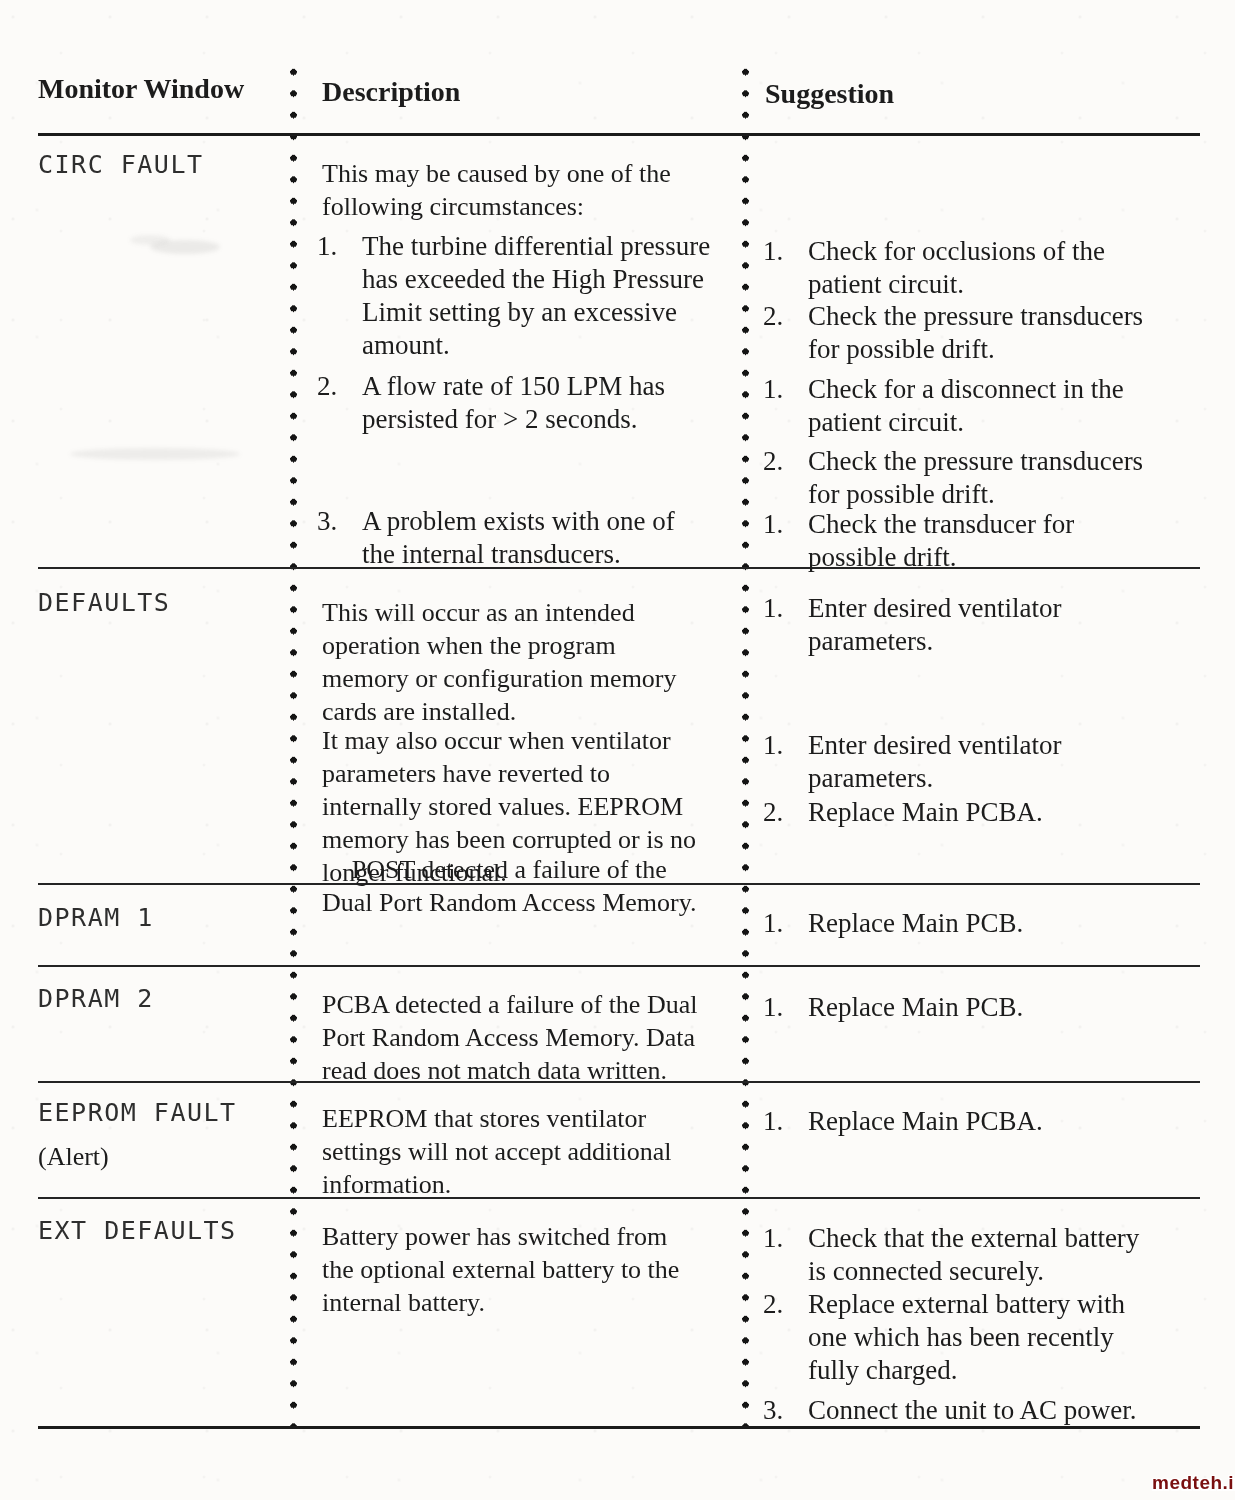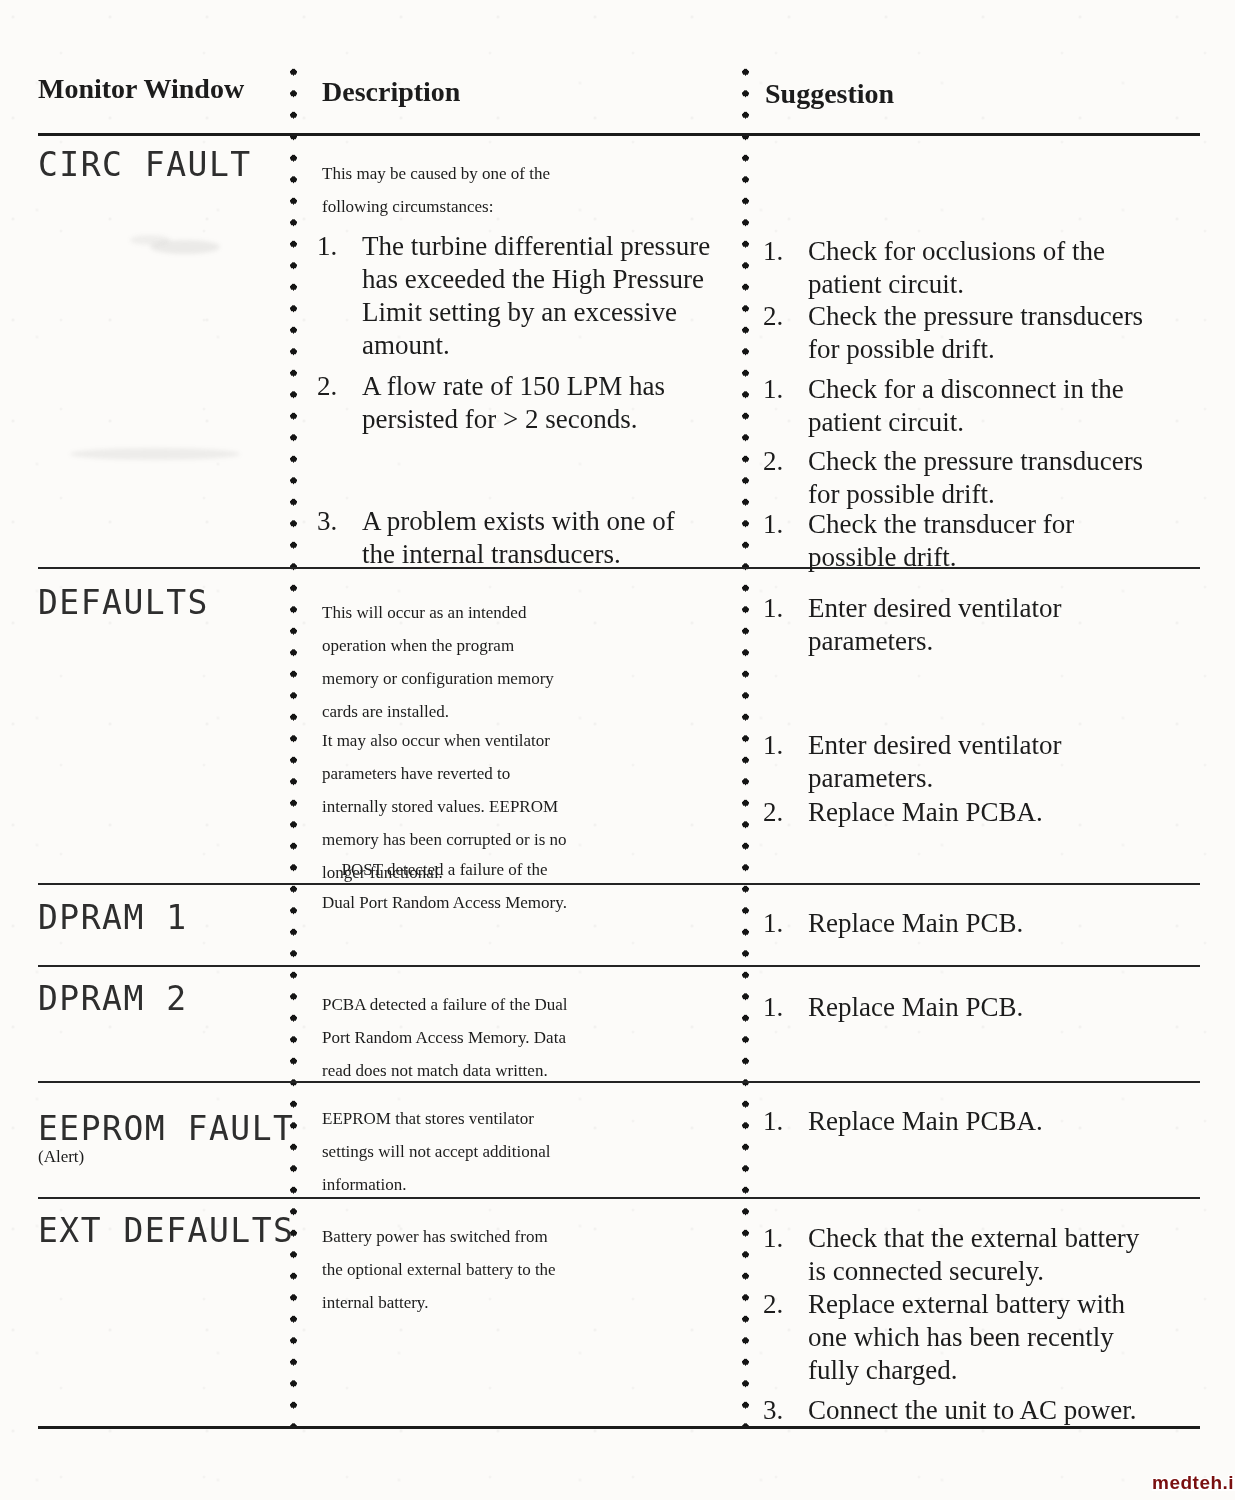--- a/index.html
+++ b/index.html
@@ -13,27 +13,27 @@
       radial-gradient(circle 1.2px at 13px 17px, rgba(60,60,60,.07), transparent 2.2px),
       radial-gradient(circle 1px at 61px 53px, rgba(60,60,60,.06), transparent 2px),
       radial-gradient(circle 1.4px at 37px 83px, rgba(60,60,60,.05), transparent 2.4px);
     background-size:97px 101px, 143px 89px, 181px 127px;
     overflow:hidden;
     font-family:"Liberation Serif","DejaVu Serif",serif;
     color:#1c1c1c;
   }
   .t{
     position:absolute;
-    font-size:17px;line-height:33px;
+    font-size:26px;line-height:33px;
     white-space:pre-line;
   }
   .hdr{font-weight:700;font-size:28px;white-space:nowrap;}
   .mono{
     font-family:"DejaVu Sans Mono",monospace;
-    font-size:33px;line-height:30px;letter-spacing:1.5px;
+    font-size:25px;line-height:30px;letter-spacing:1.5px;
     color:#2e2e2e;white-space:nowrap;
   }
   .item{position:absolute;display:flex;align-items:flex-start;}
   .item .num{flex:none;width:45px;font-size:27px;line-height:33px;}
   .item .txt{font-size:27px;line-height:33px;white-space:pre-line;}
   .hline{position:absolute;left:38px;width:1162px;height:3px;background:#1b1b1b;}
   .hline.thin{height:2px;background:#242424;}
   .vdots{
     position:absolute;top:62px;width:9px;height:1366px;
     background-image:radial-gradient(circle 3.3px at 4.5px 10px, #141414 97%, transparent 100%);
@@ -155,21 +155,21 @@
 
   <div class="t mono" style="left:38px;top:984px;">DPRAM 2</div>
   <div class="t" style="left:322px;top:988px;">PCBA detected a failure of the Dual
 Port Random Access Memory. Data
 read does not match data written.</div>
   <div class="item" style="left:763px;top:991px;">
     <span class="num">1.</span>
     <span class="txt">Replace Main PCB.</span>
   </div>
 
-  <div class="t mono" style="left:38px;top:1098px;margin-top:16px;">EEPROM FAULT</div>
+  <div class="t mono" style="left:38px;top:1098px;">EEPROM FAULT</div>
   <div class="t" style="left:38px;top:1140px;">(Alert)</div>
   <div class="t" style="left:322px;top:1102px;">EEPROM that stores ventilator
 settings will not accept additional
 information.</div>
   <div class="item" style="left:763px;top:1105px;">
     <span class="num">1.</span>
     <span class="txt">Replace Main PCBA.</span>
   </div>
 
   <div class="t mono" style="left:38px;top:1216px;">EXT DEFAULTS</div>

